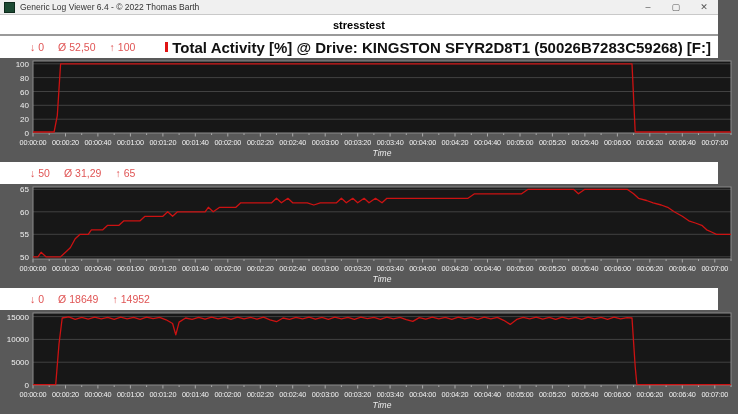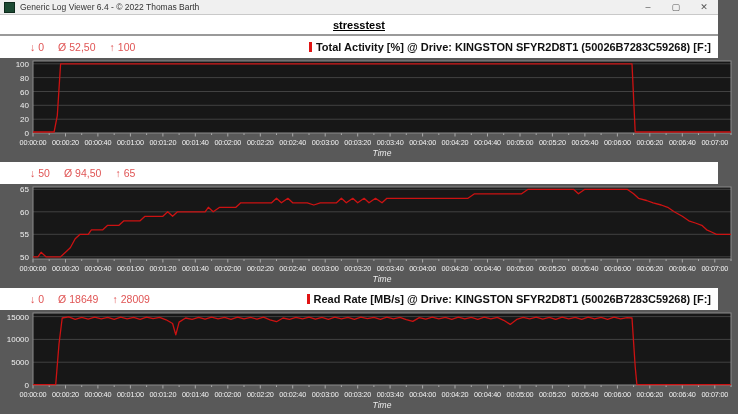--- a/index.html
+++ b/index.html
@@ -2,26 +2,26 @@
 <html><head>
 <meta charset="utf-8">
 <style>
   html,body{margin:0;padding:0;}
   body{width:738px;height:414px;overflow:hidden;font-family:"Liberation Sans",sans-serif;background:#595959;}
   .window{width:718px;height:414px;display:flex;flex-direction:column;background:#0f172a;}
   .titlebar{flex:0 0 15px;height:15px;background:#f0f0f0;display:flex;align-items:center;padding-left:4px;border-bottom:1px solid #c9c9c9;box-sizing:border-box;}
   .app-icon{width:9px;height:9px;background:#1c4a33;border:1px solid #0d2a1c;margin-right:5px;flex:0 0 auto;}
   .title-text{font-size:8.5px;color:#333;flex:1;white-space:nowrap;overflow:hidden;}
   .win-btn{font-size:9px;line-height:15px;color:#555;width:28px;text-align:center;cursor:default;}
-  .header{flex:0 0 21px;height:21px;background:#ffffff;display:flex;align-items:center;justify-content:center;font-size:11px;font-weight:bold;color:#000;border-bottom:2px solid #9a9a9a;box-sizing:border-box;text-decoration:underline;}
+  .header{flex:0 0 21px;height:21px;background:#ffffff;display:flex;align-items:center;justify-content:center;font-size:11px;font-weight:bold;color:#000;border-bottom:2px solid #9a9a9a;box-sizing:border-box;}
   .panel{flex:0 0 126px;height:126px;display:flex;flex-direction:column;}
   .stats-row{flex:0 0 22px;height:22px;background:#ffffff;display:flex;align-items:center;box-sizing:border-box;padding:0 7px 0 30px;}
   .stats{display:flex;gap:14px;color:#e05555;font-size:10.5px;white-space:nowrap;}
   .stat{display:flex;gap:3px;}
-  .panel-title{margin-left:auto;display:flex;align-items:center;font-size:11px;font-weight:bold;color:#111;white-space:nowrap;justify-content:flex-end;}
+  .panel-title{margin-left:auto;display:flex;align-items:center;font-size:15px;font-weight:bold;color:#111;white-space:nowrap;justify-content:flex-end;}
   .marker{width:3px;height:10px;background:#e01414;margin-right:4px;flex:0 0 auto;}
   .chart-canvas{flex:1;background:#595959;line-height:0;}
   svg text{font-family:"Liberation Sans",sans-serif;}
 </style>
 </head>
 <body>
 
 <div class="window">
 
   <div class="titlebar">
@@ -146,21 +146,21 @@
 
   <div class="panel">
     <div class="stats-row">
       <div class="stats">
         <div class="stat">
           <span>↓</span>
           <span>50</span>
         </div>
         <div class="stat">
           <span>Ø</span>
-          <span>94,50</span>
+          <span>31,29</span>
         </div>
         <div class="stat">
           <span>↑</span>
           <span>65</span>
         </div>
       </div>
     </div>
     <div class="chart-canvas">
       <svg width="738" height="104" viewBox="0 0 738 104">
           <rect x="33" y="3" width="698" height="72" fill="#171717"></rect>
@@ -251,26 +251,22 @@
         <div class="stat">
           <span>↓</span>
           <span>0</span>
         </div>
         <div class="stat">
           <span>Ø</span>
           <span>18649</span>
         </div>
         <div class="stat">
           <span>↑</span>
-          <span>28009</span>
-        </div>
-      </div>
-      <div class="panel-title">
-        <span class="marker"></span>
-        <span>Read Rate [MB/s] @ Drive: KINGSTON SFYR2D8T1 (50026B7283C59268) [F:]</span>
+          <span>14952</span>
+        </div>
       </div>
     </div>
     <div class="chart-canvas">
       <svg width="738" height="104" viewBox="0 0 738 104">
           <rect x="33" y="3" width="698" height="72" fill="#171717"></rect>
           <text x="29" y="78.0" fill="#f0f0f0" font-size="8" text-anchor="end">0</text>
           <line x1="33" x2="731" y1="52.2" y2="52.2" stroke="#424242" stroke-width="1"></line>
           <text x="29" y="55.2" fill="#f0f0f0" font-size="8" text-anchor="end">5000</text>
           <line x1="33" x2="731" y1="29.4" y2="29.4" stroke="#424242" stroke-width="1"></line>
           <text x="29" y="32.4" fill="#f0f0f0" font-size="8" text-anchor="end">10000</text>

